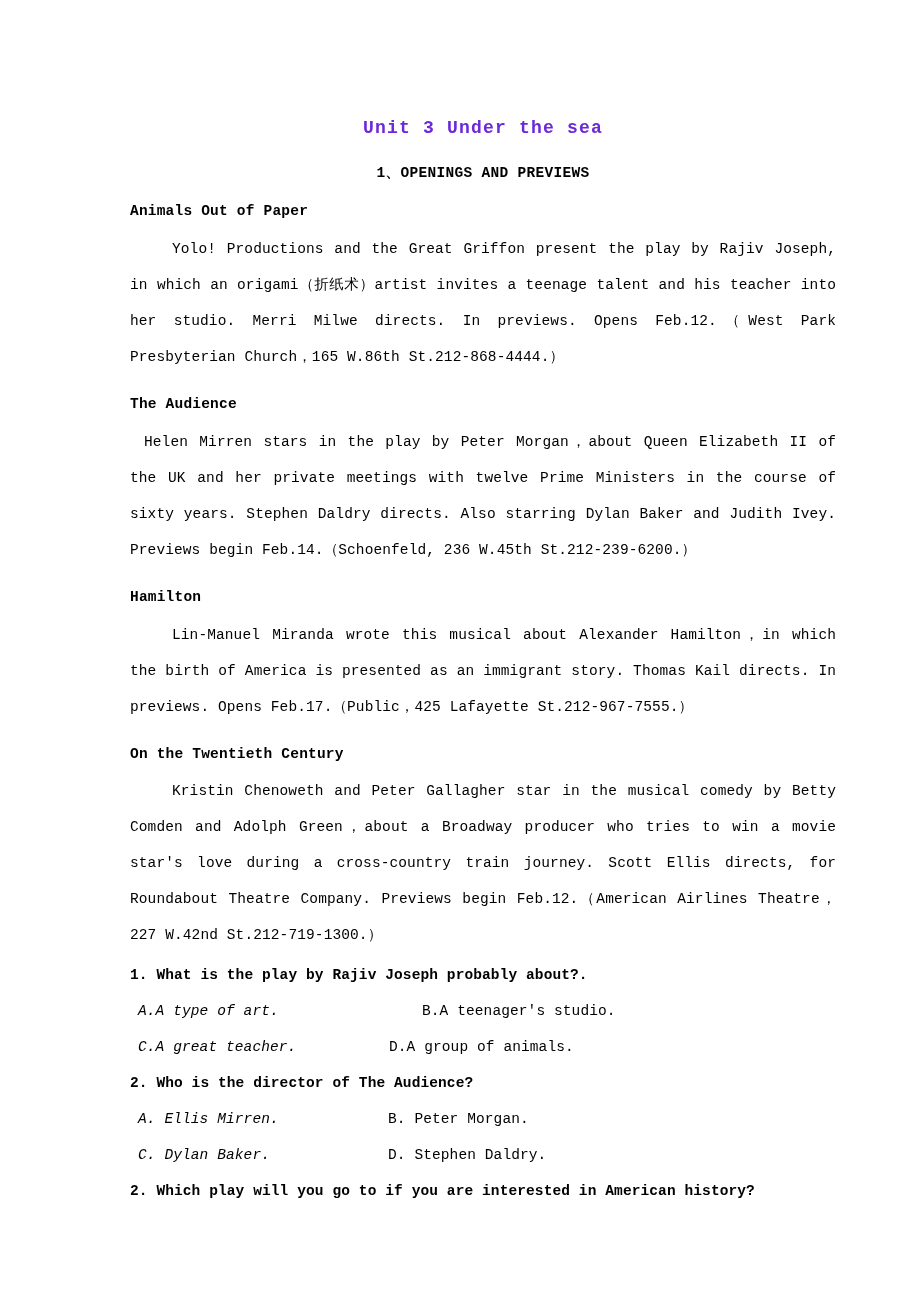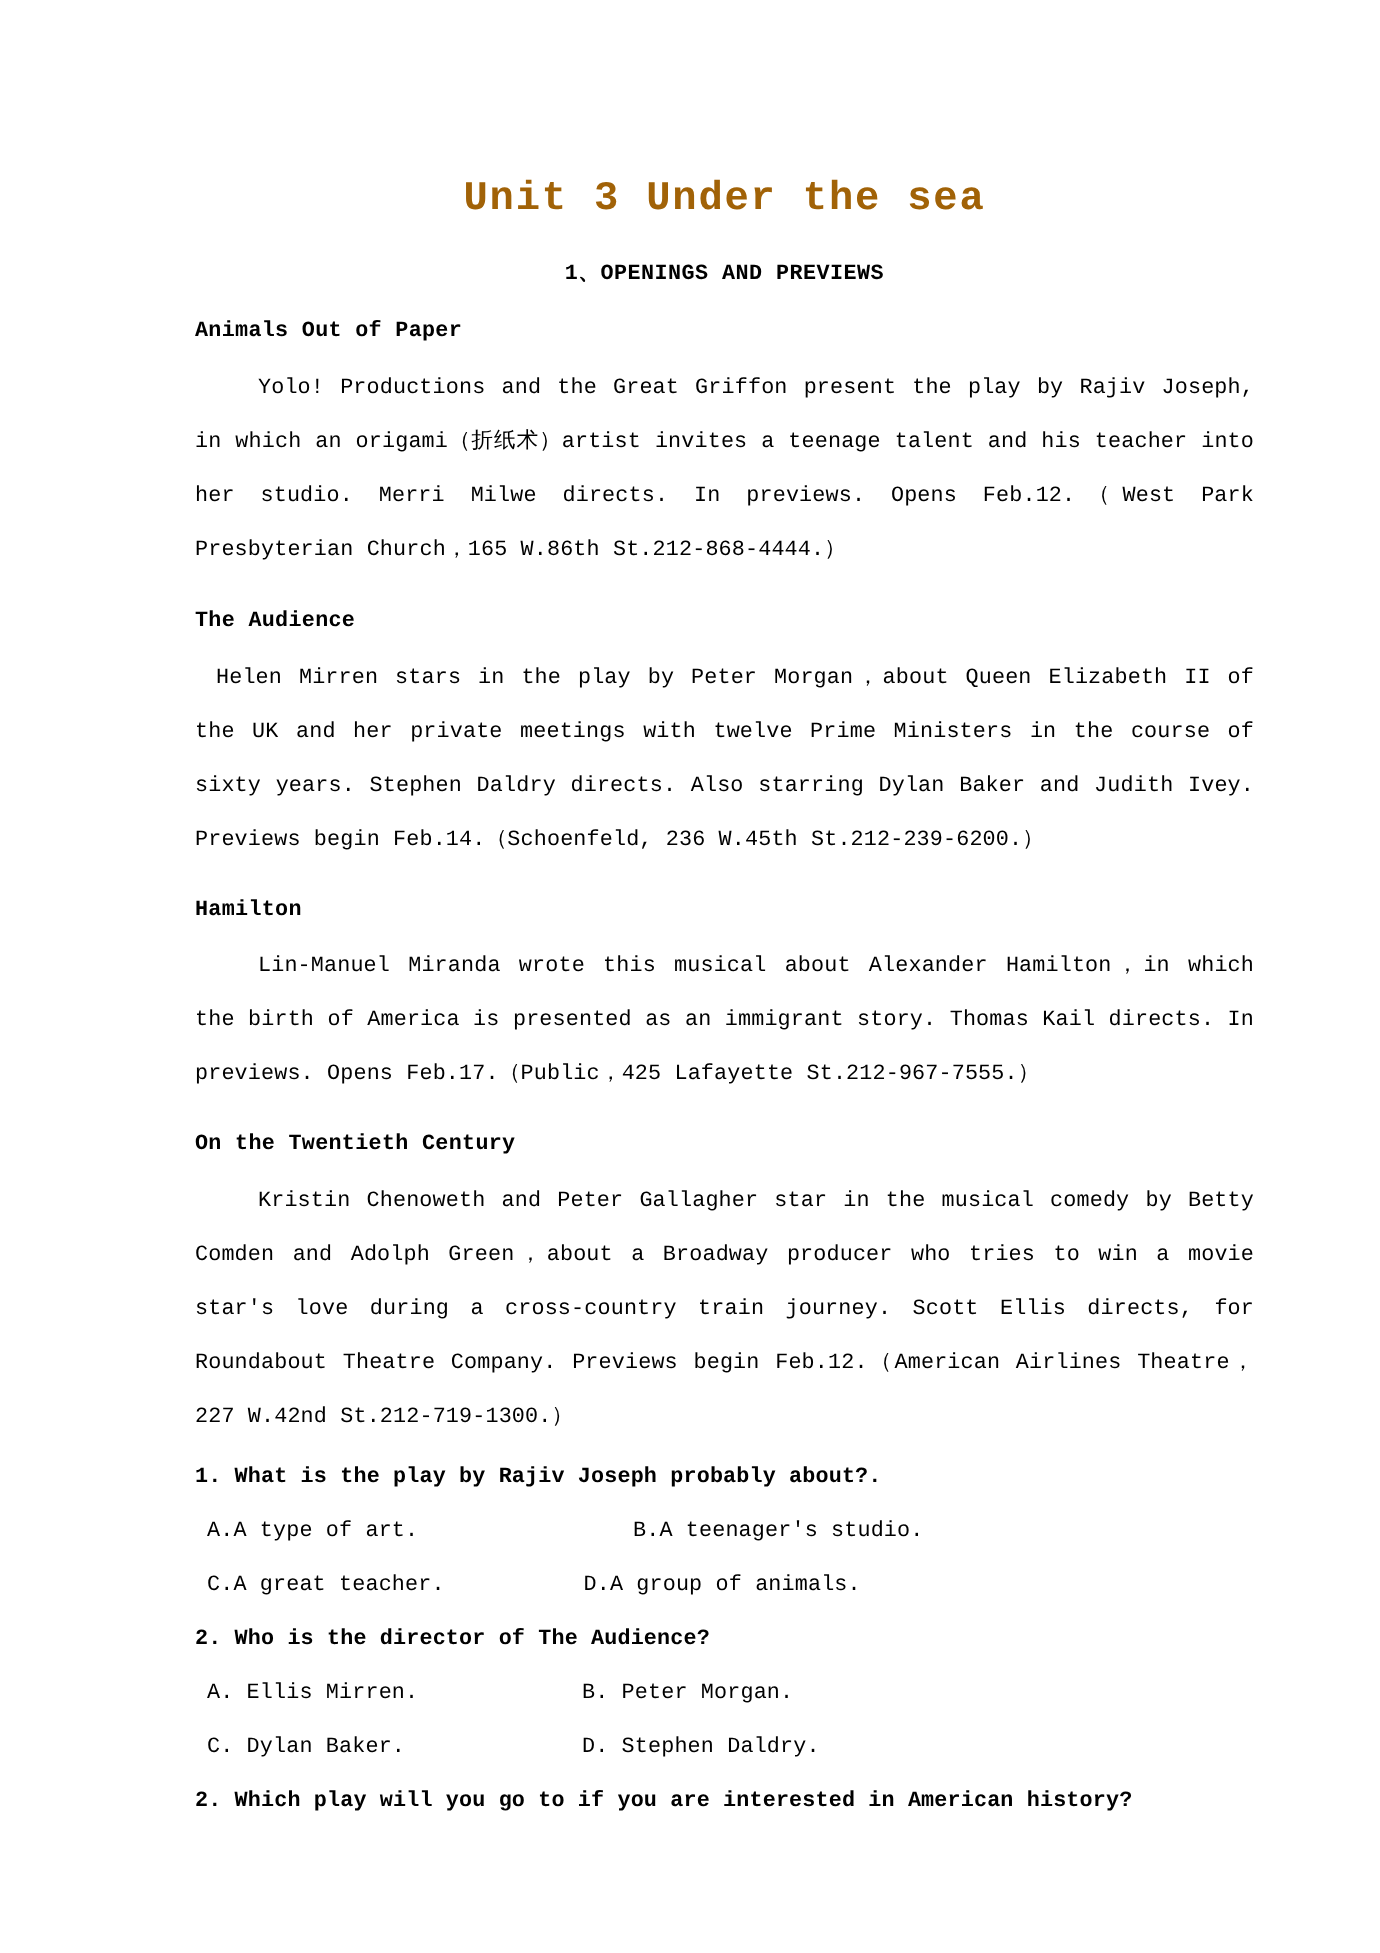--- a/index.html
+++ b/index.html
@@ -26,22 +26,22 @@
   }
 
   .doc-body {
     position: absolute;
     left: 130px;
     top: 0;
     width: 706px;
   }
 
   .title {
-    color: #a16207;
-    font-size: 27px;
+    color: #6d28d9;
+    font-size: 18px;
     font-weight: bold;
     text-align: center;
     letter-spacing: 1.2px;
     margin: 0;
     padding-top: 119px;
     line-height: 1.1;
     white-space: pre;
   }
 
   .subtitle {
@@ -87,21 +87,21 @@
   }
   .qline.q-stem { padding-top: 0px; }
 
   .opts {
     position: relative;
     font-size: 14.5px;
     line-height: 36px;
     height: 36px;
     letter-spacing: 0.1px;
   }
-  .opt-a { position: absolute; left: 8px; top: 0; white-space: pre; }
+  .opt-a { position: absolute; left: 8px; top: 0; white-space: pre; font-style: italic; }
   .opt-b { position: absolute; top: 0; white-space: pre; }
 
   .spacer-sm { height: 4px; }
 </style>
 </head>
 <body>
 
 <div class="page">
   <div class="doc-body">
 

